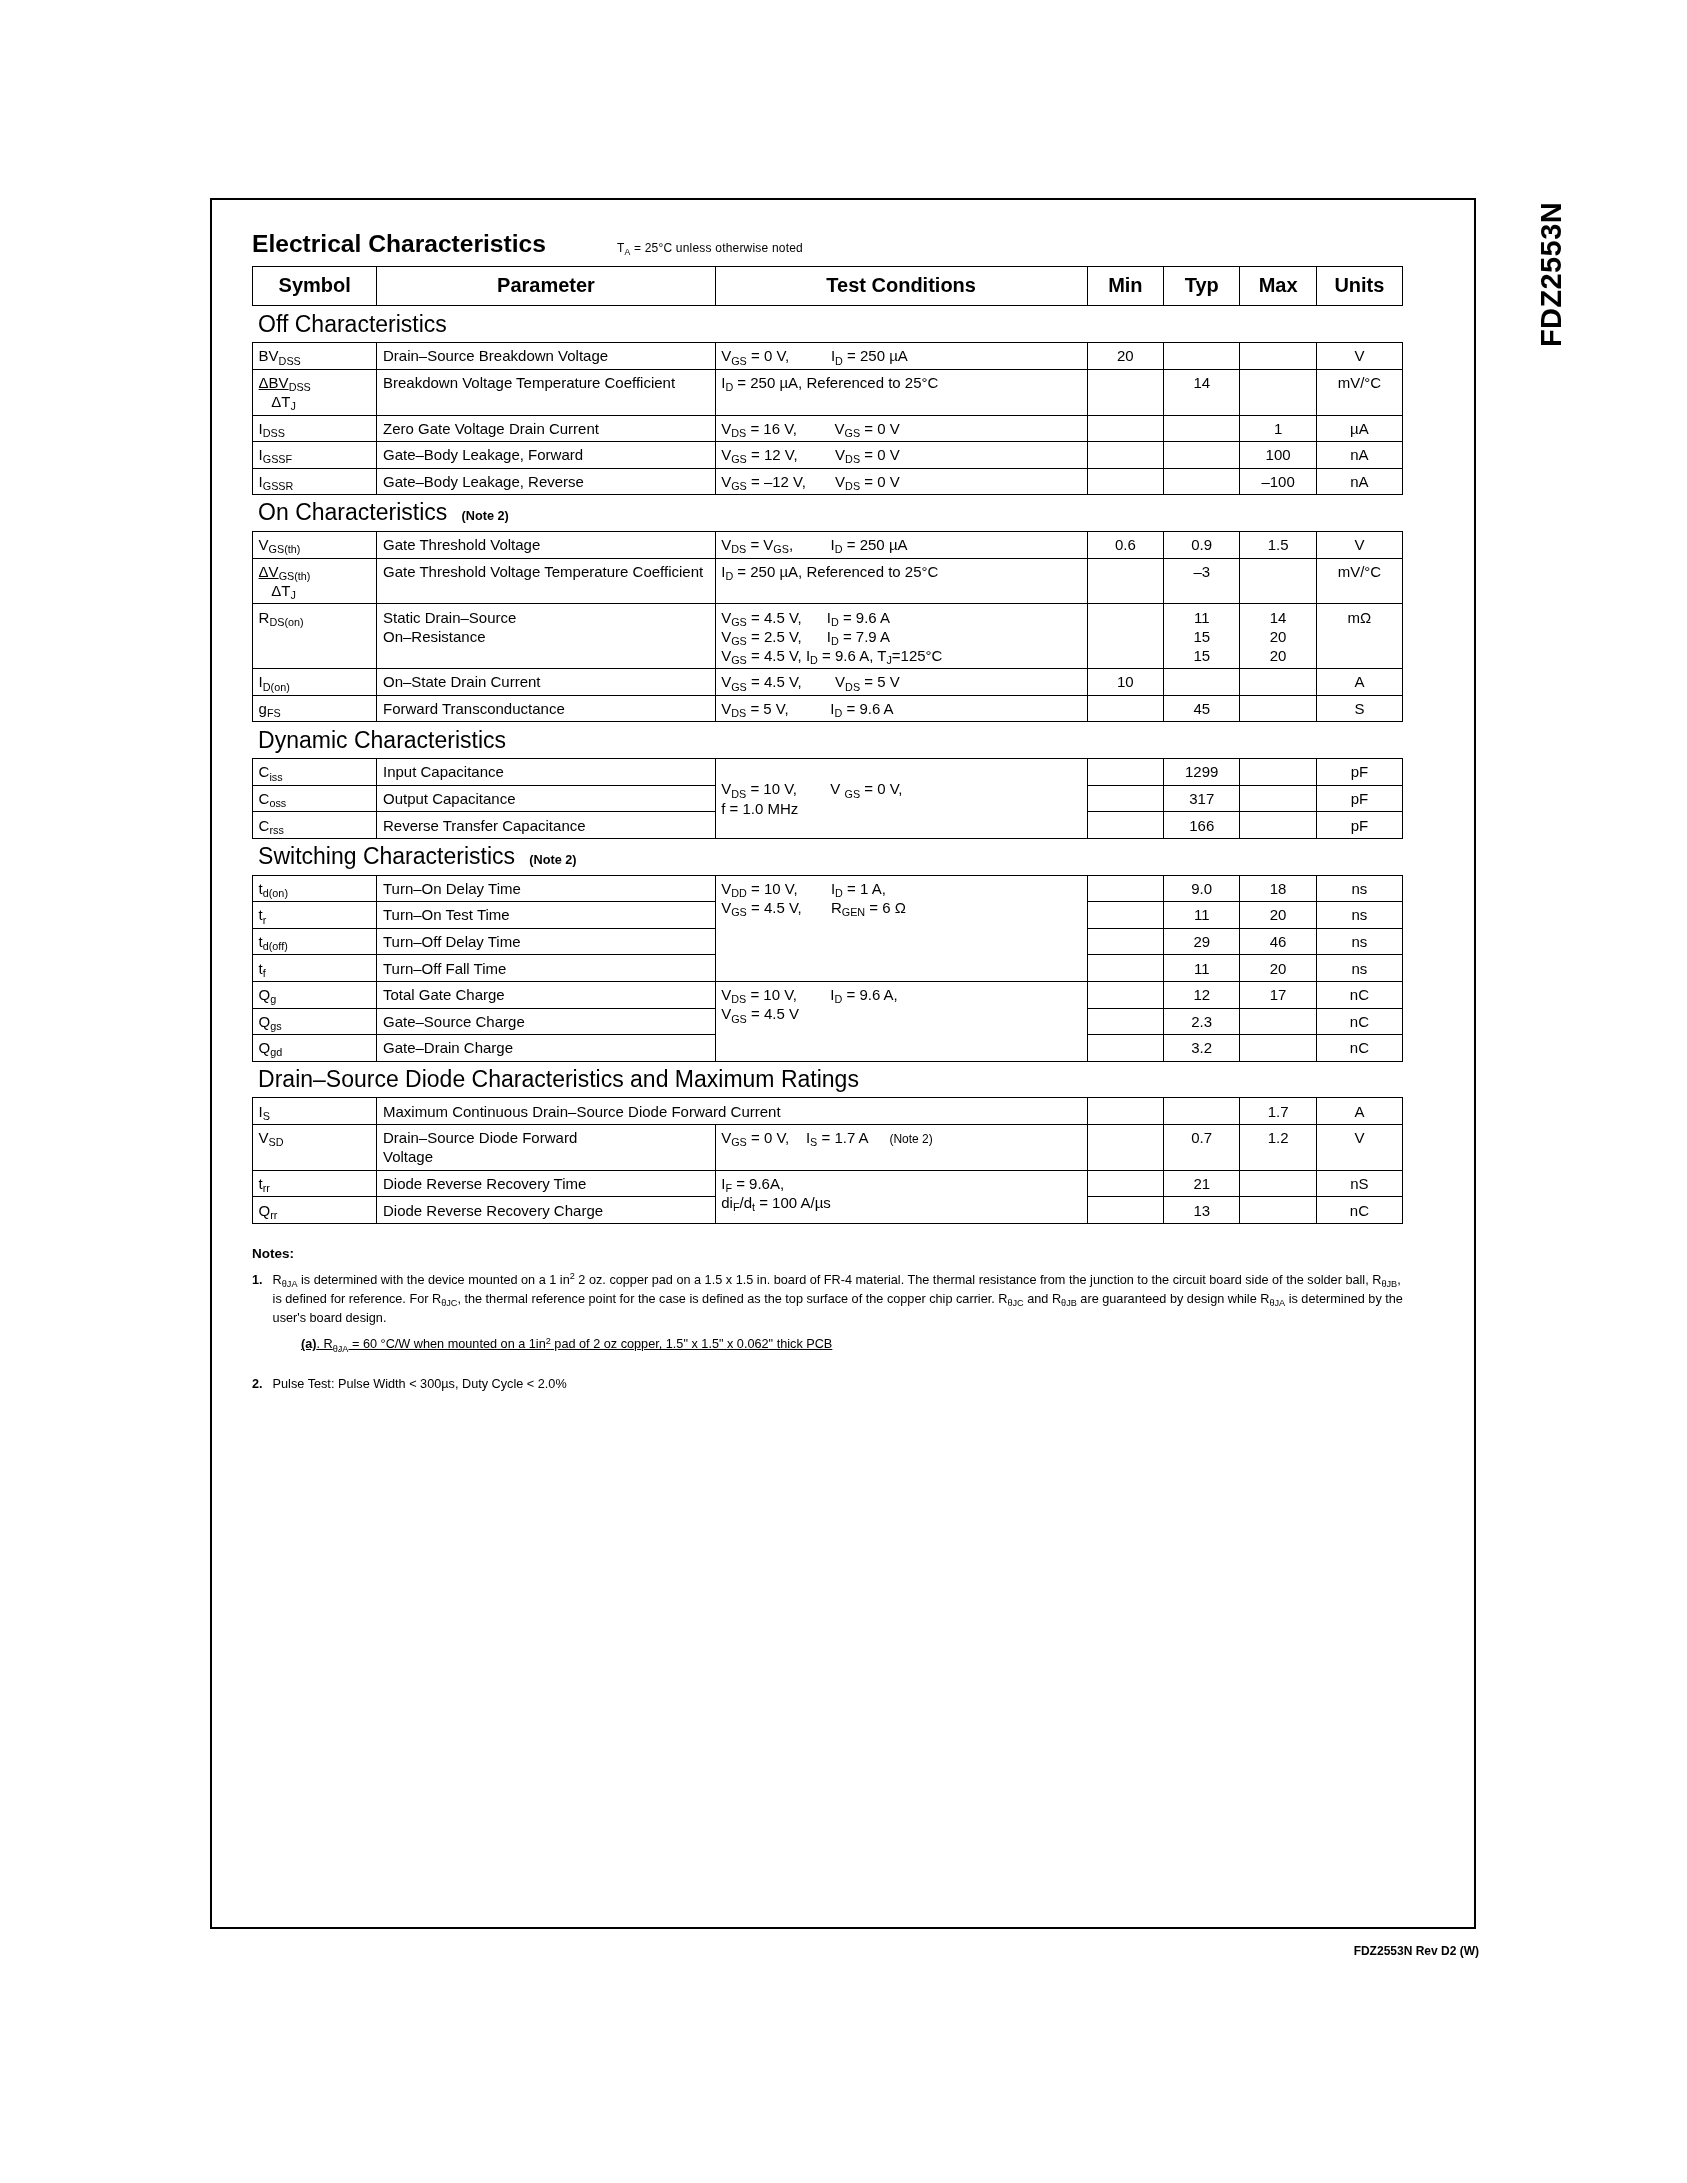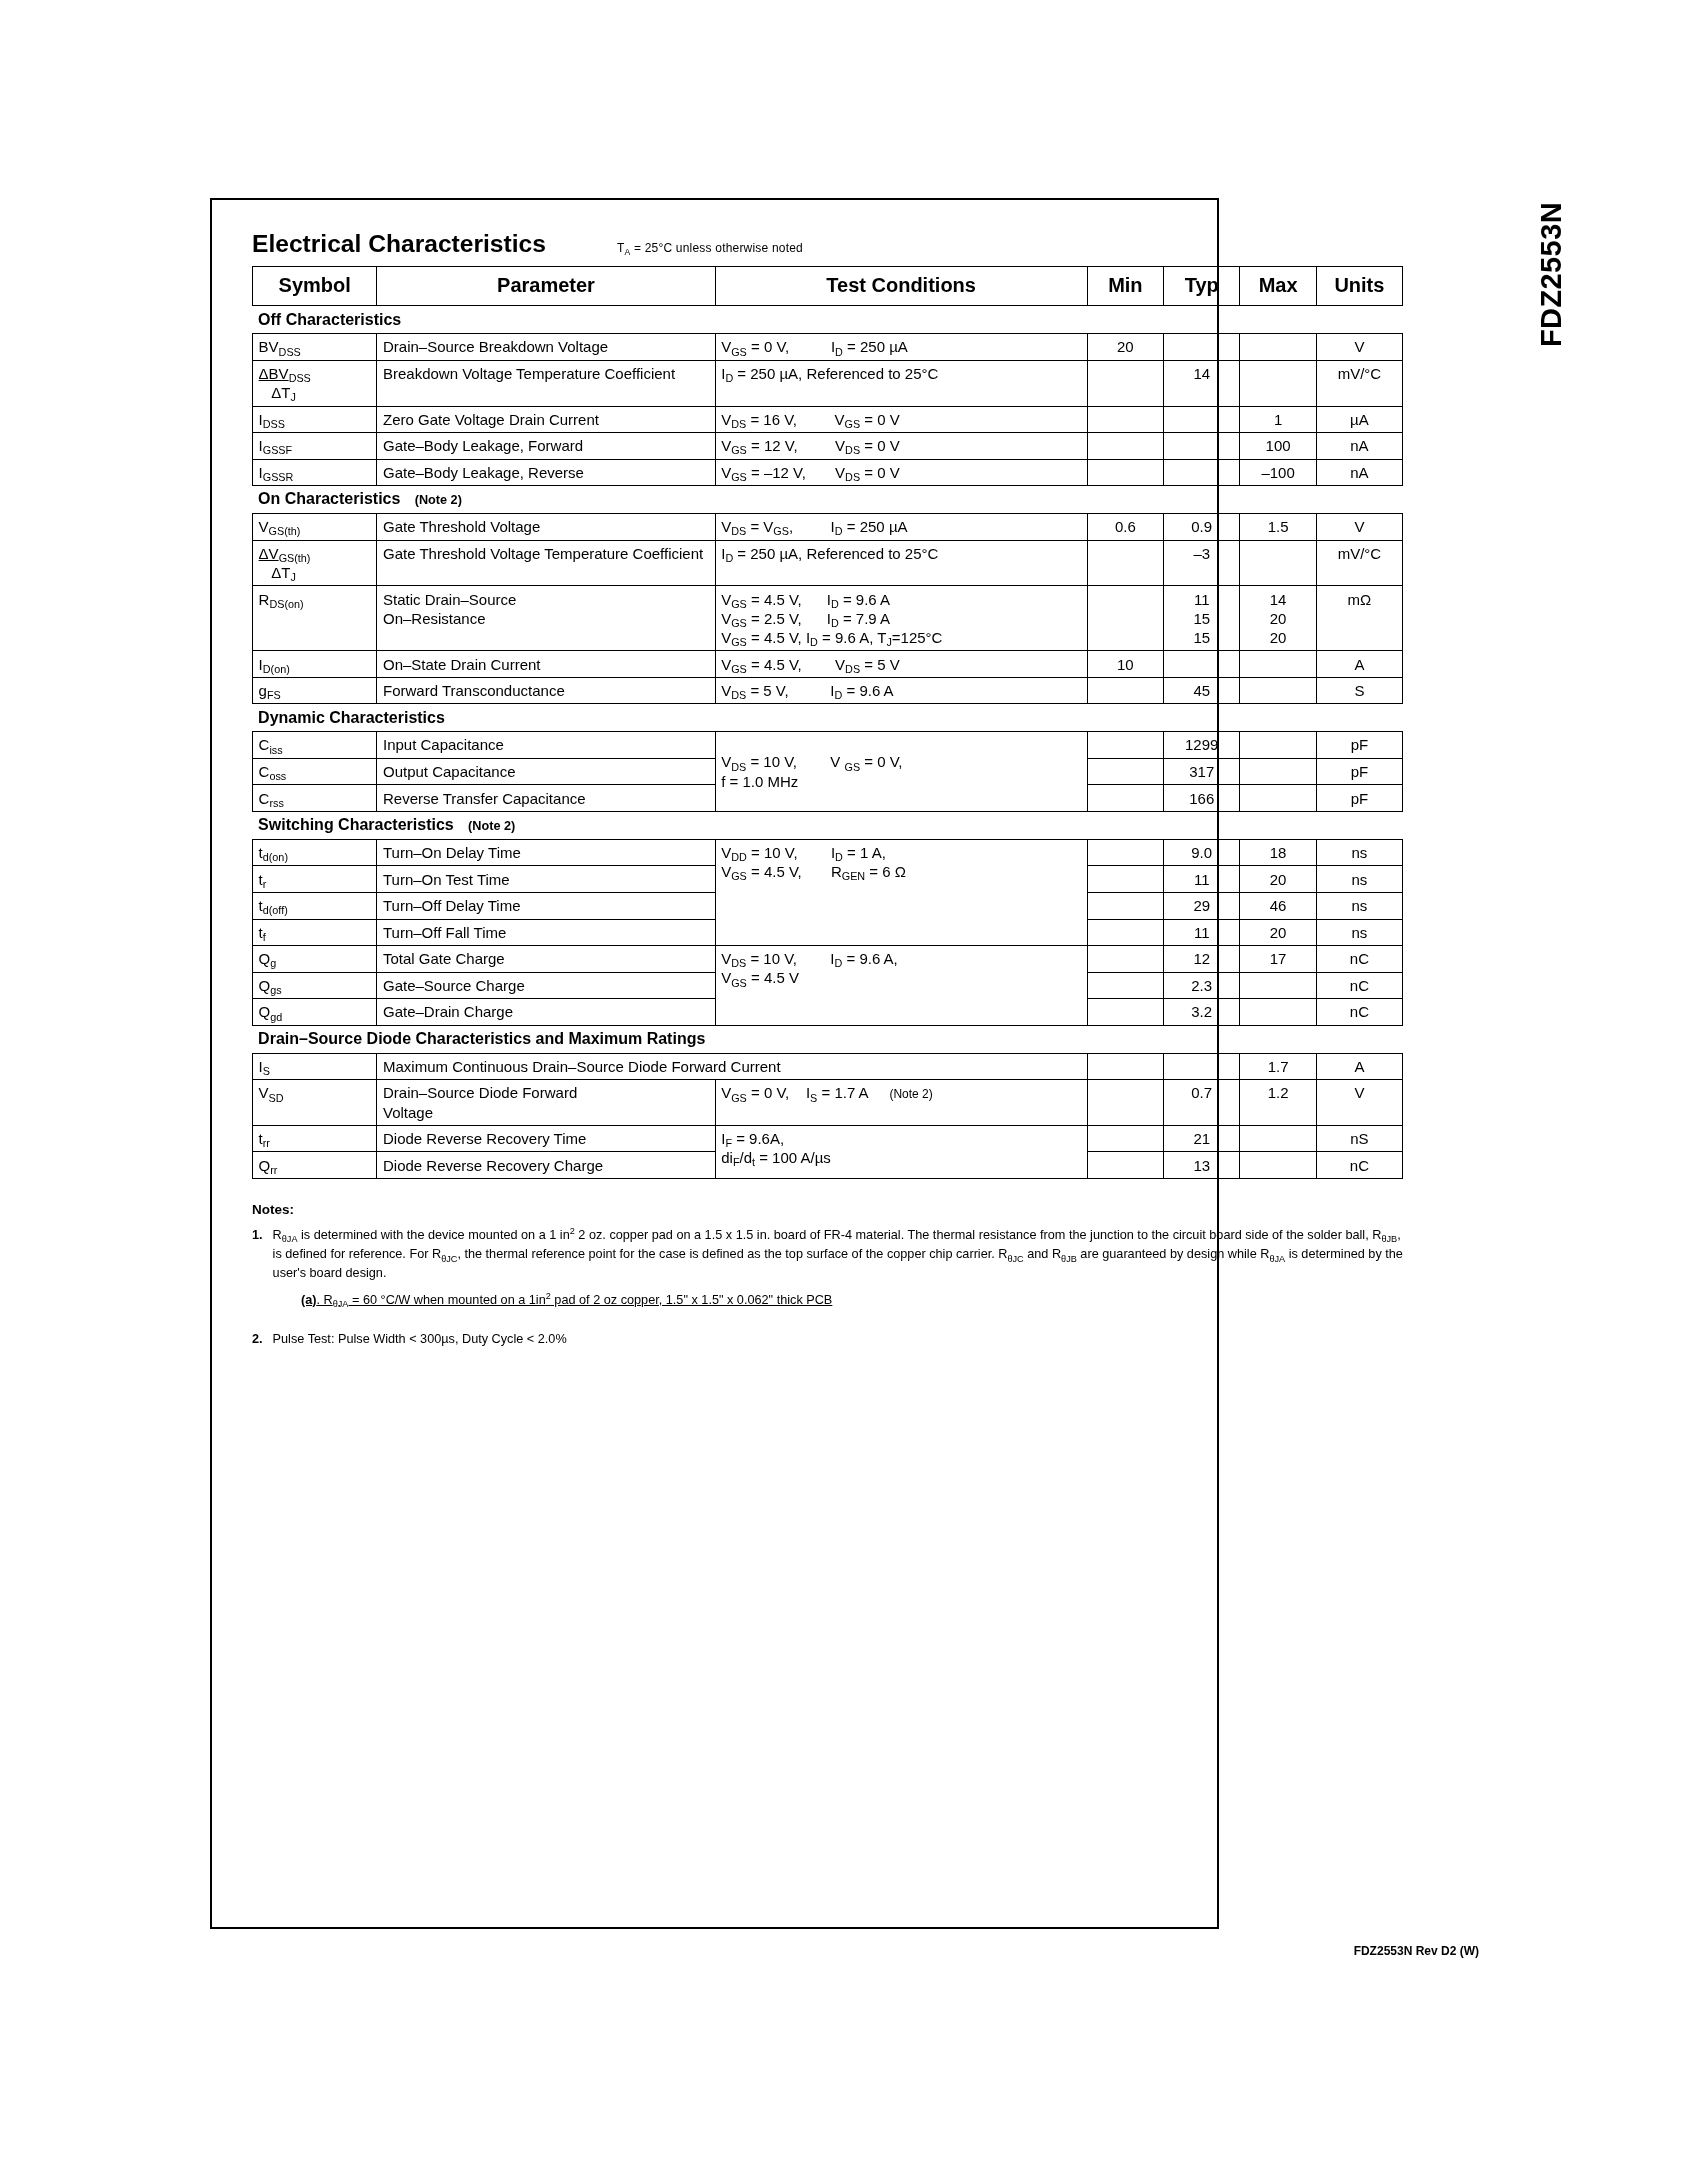--- a/index.html
+++ b/index.html
@@ -11,21 +11,21 @@
     width: 1687px;
     height: 2183px;
     font-family: "Liberation Sans", sans-serif;
     color: #000;
     position: relative;
   }
   .page {
     position: absolute;
     left: 210px;
     top: 198px;
-    width: 1009px;
+    width: 1266px;
     height: 1731px;
     border: 2.4px solid #000;
     box-sizing: border-box;
     padding-left: 45px;
   }
   .inner {
     position: absolute;
     left: 40px;
     top: 30px;
     width: 1151px;
@@ -84,22 +84,22 @@
   .group-row td {
     border-left: none;
     border-right: none;
     border-top: none;
     border-bottom: none;
     padding-top: 11px;
     padding-bottom: 3.2px;
     padding-left: 6.4px;
   }
   .group-title {
-    font-size: 16px;
-    font-weight: bold;
+    font-size: 23px;
+    font-weight: normal;
     text-align: right;
   }
   .group-note {
     font-size: 12.7px;
     font-weight: bold;
     margin-left: 14.3px;
   }
   .no-b { border: none !important; }
   sub { font-size: 0.72em; vertical-align: baseline; position: relative; top: 3.2px; }
   sup { font-size: 0.72em; vertical-align: baseline; position: relative; top: -4.8px; }

